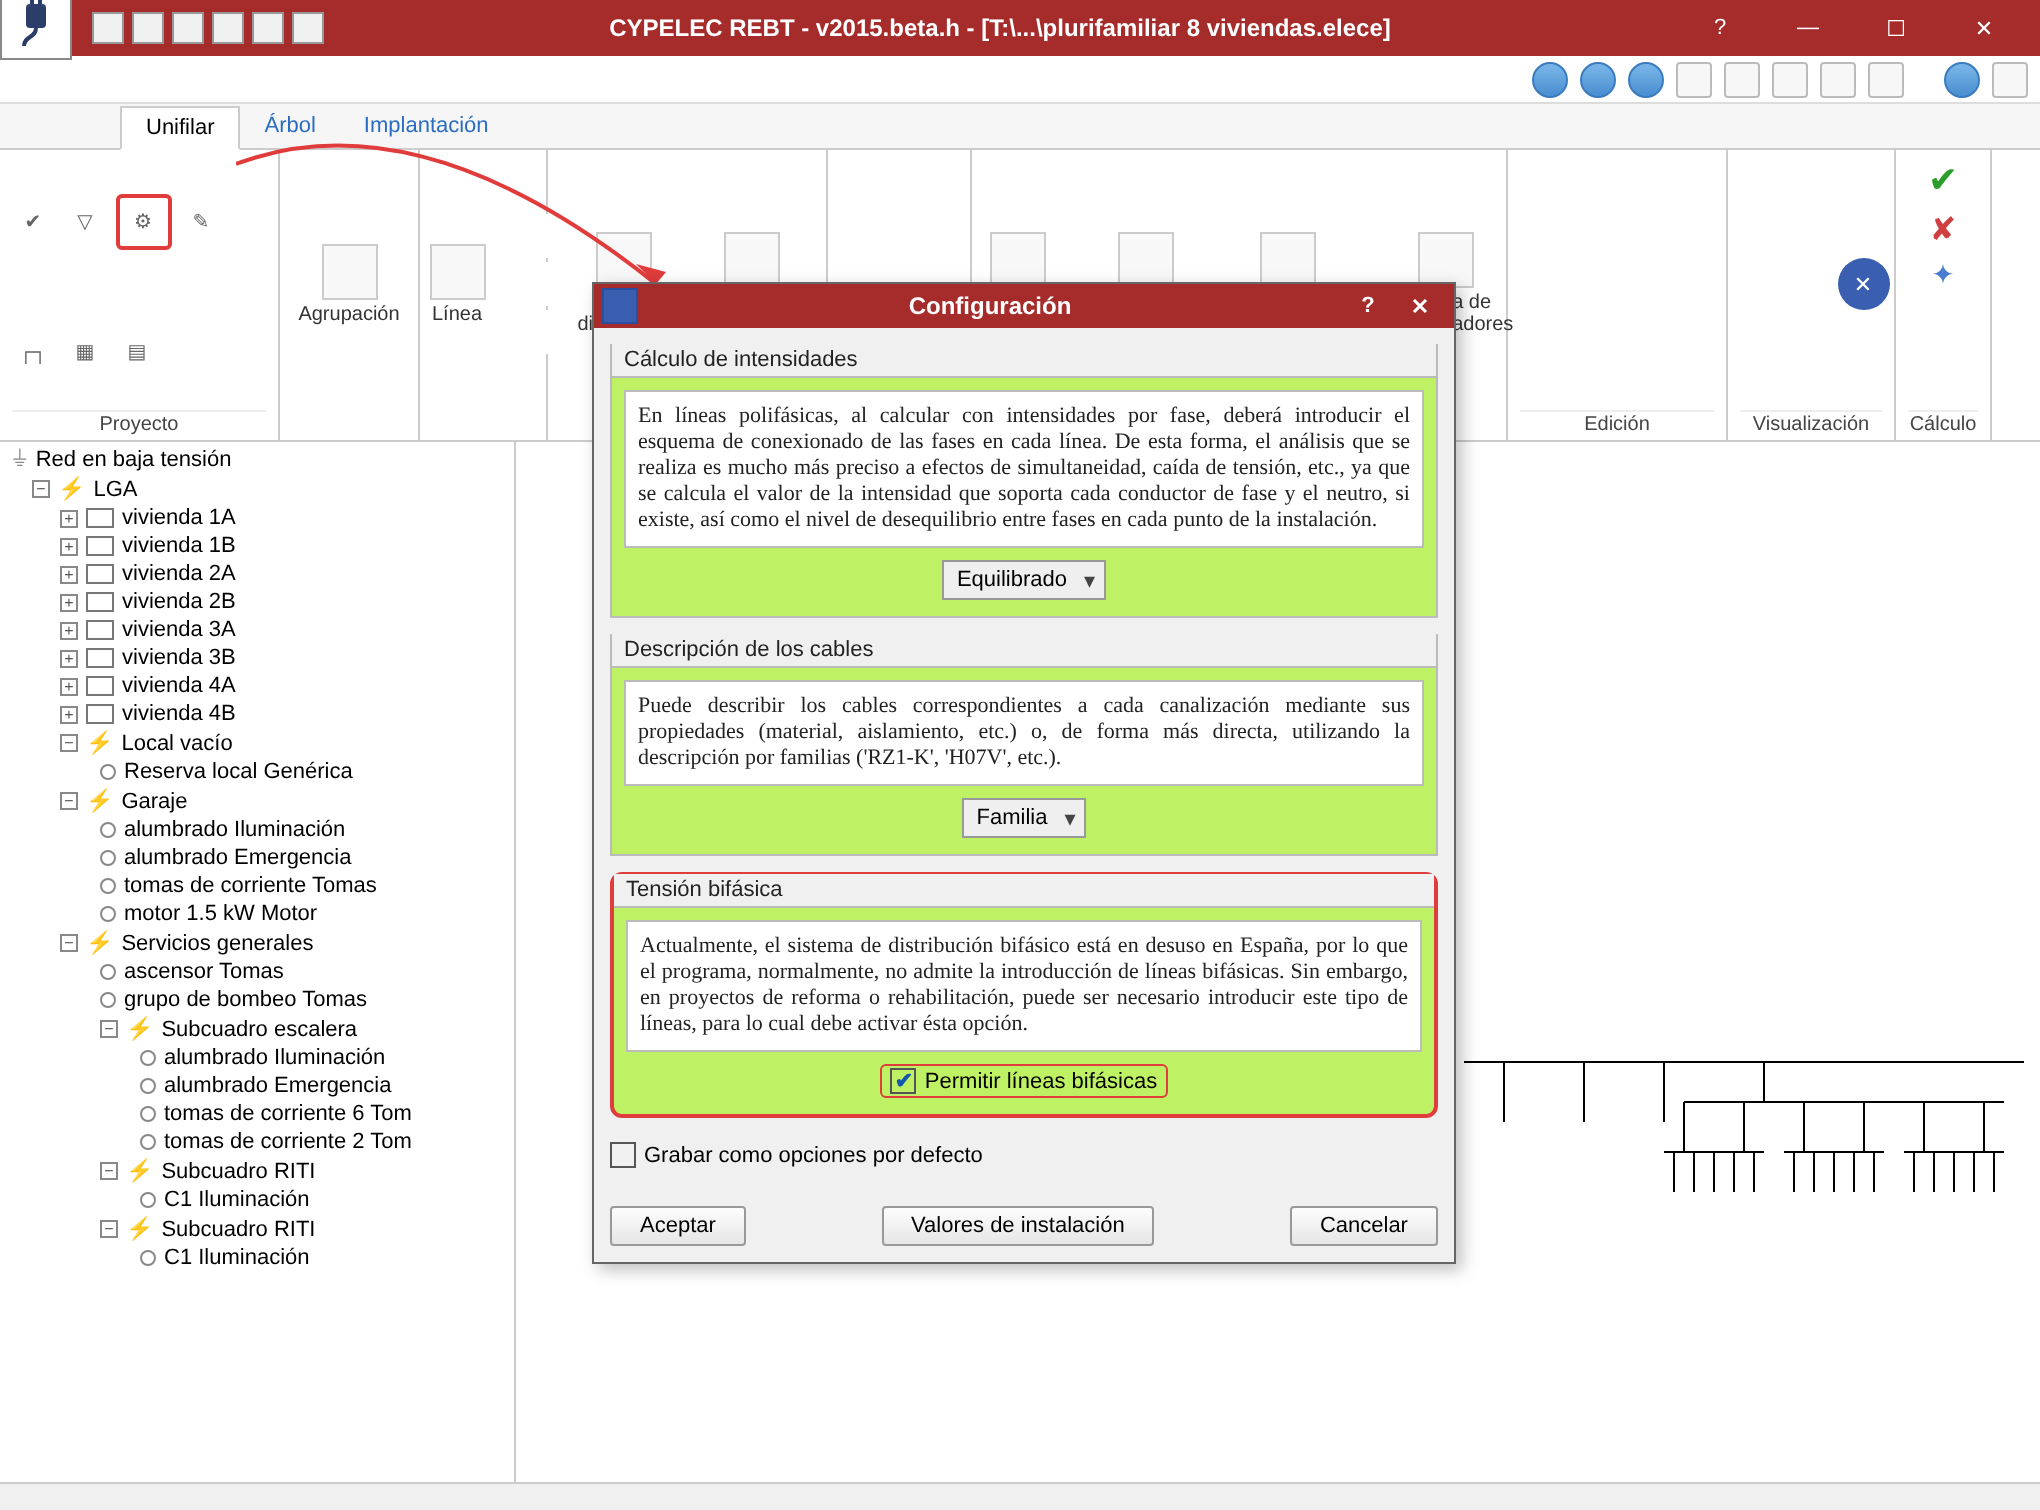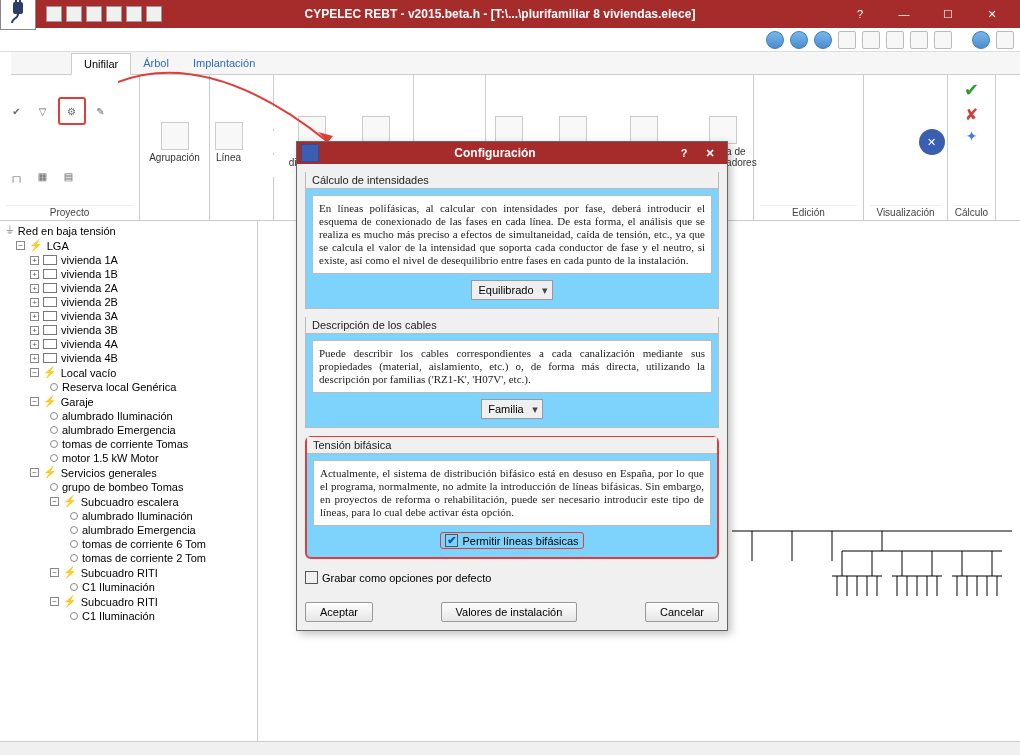--- a/index.html
+++ b/index.html
@@ -7,21 +7,21 @@
 .titlebar { background: #a62b2b; height: 28px; display: flex; align-items: center; color: #fff; padding: 0 6px; }
 .titlebar .plug { width: 36px; height: 36px; background: #fff; margin: -4px 6px 0 -6px; display:flex; align-items:center; justify-content:center; border:1px solid #888; }
 .titlebar .qa { display:flex; gap:4px; margin-left:4px; }
 .titlebar .qa span { width:16px; height:16px; background:#f0f0f0; border:1px solid #999; display:inline-block;}
 .titlebar .title { flex:1; text-align:center; font-weight:bold; font-size:12px; }
 .titlebar .wbtns { display:flex; }
 .titlebar .wbtn { width:44px; height:28px; display:flex; align-items:center; justify-content:center; color:#fff; }
 .menubar { background:#fff; height:24px; border-bottom:1px solid #ddd; display:flex; align-items:center; justify-content:flex-end; padding:0 6px; gap:6px;}
 .menubar .mi { width:18px; height:18px; border:1px solid #bbb; background:#f7f7f7; border-radius:2px;}
 .menubar .globe { border-radius:50%; background:linear-gradient(#7ab7e8,#4a8ed0); border:1px solid #3a7bbf;}
-.tabs { display:flex; border-bottom:1px solid #ccc; background:#f6f6f6; padding:0 81px 0 60px;margin-left:11px;}
+.tabs { display:flex; border-bottom:1px solid #ccc; background:#f6f6f6; padding:0 81px 0 60px;}
 .tabs .tab { padding:4px 12px; color:#2a6cc1; position:relative; top:1px; }
 .tabs .tab.active { background:#fff; border:1px solid #ccc; border-bottom:1px solid #fff; color:#000;}
 .ribbon { display:flex; border-bottom:1px solid #ccc; background:#fff;}
 .ribbon .group { border-right:1px solid #ccc; padding:4px 6px 0 6px; display:flex; flex-direction:column; align-items:center;}
 .ribbon .group .buttons { display:flex; align-items:center; gap:4px; flex:1;}
 .ribbon .group .lbl { font-size:10px; color:#444; padding:1px 0 2px 0; border-top:1px solid #eee; width:100%; text-align:center;}
 .ribbon .btn { width:34px; height:34px; border:1px solid transparent; background:#fff; display:flex;align-items:center;justify-content:center;color:#666;}
 .ribbon .btn.small{width:22px;height:22px;font-size:10px;}
 .ribbon .big {display:flex;flex-direction:column;align-items:center;width:60px;}
 .ribbon .big .ic{width:28px;height:28px;border:1px solid #ccc;background:#f8f8f8;margin-bottom:2px;}
@@ -38,21 +38,21 @@
 .tree .ic-bolt{color:#d7a500;font-weight:bold;}
 .canvas{flex:1;position:relative;background:#fff;}
 .canvas svg{position:absolute;right:8px;top:300px;}
 .hscroll{position:absolute;left:0;right:0;bottom:0;height:14px;background:#f0f0f0;border-top:1px solid #ccc;}
 .dlg{position:absolute;left:296px;top:141px;width:432px;background:#f0f0f0;border:1px solid #666;box-shadow:3px 3px 8px rgba(0,0,0,.25);}
 .dlg .dtb{background:#a62b2b;color:#fff;height:22px;display:flex;align-items:center;padding:0 4px;}
 .dlg .dtb .l{width:18px;height:18px;background:#3a5fb0;border:1px solid #2a4f9f;}
 .dlg .dtb .t{flex:1;text-align:center;font-weight:bold;font-size:12px;}
 .dlg .dtb .h,.dlg .dtb .x{width:26px;height:20px;display:flex;align-items:center;justify-content:center;color:#fff;font-weight:bold;}
 .dlg .body{padding:8px;}
-.fieldset{border:1px solid #bbb;background:#7dd3fc;padding:0 0 8px 0;margin-bottom:8px;}
+.fieldset{border:1px solid #bbb;background:#bef264;padding:0 0 8px 0;margin-bottom:8px;}
 .fieldset .legend{background:#f0f0f0;padding:2px 6px;font-size:11px;color:#222;margin:-1px 0 0 0;border-bottom:1px solid #bbb;}
 .fieldset .inner{background:#fff;border:1px solid #bbb;margin:6px;padding:6px;text-align:justify;font-size:11px;color:#222;line-height:13px;font-family:Liberation Serif, serif;}
 .fieldset .ctrlrow{text-align:center;margin-top:6px;}
 .combo{border:1px solid #999;background:#efefef;height:20px;padding:0 18px 0 6px;font-size:11px;position:relative;display:inline-flex;align-items:center;}
 .combo::after{content:"▾";position:absolute;right:4px;color:#444;}
 .redset{border:2px solid #e03c3c;border-radius:6px;}
 .chk{display:inline-flex;align-items:center;gap:4px;}
 .chk .box{width:13px;height:13px;border:1px solid #555;display:inline-flex;align-items:center;justify-content:center;color:#1556b2;font-weight:bold;font-size:11px;}
 .chk.red-outline{border:1px solid #e03c3c;padding:1px 4px;border-radius:3px;}
 .dlg .btnrow{display:flex;justify-content:space-between;padding:4px 8px 8px 8px;}
@@ -320,20 +320,24 @@
             <span class="ic-dot"></span>
             <span>motor 1.5 kW Motor</span>
           </div>
         </div>
       <div class="node" style="padding-left:28px">
           <span class="collapse">−</span>
           <span class="ic-bolt">⚡</span>
           <span>Servicios generales</span>
         </div>
       <div id="serv-list">
+          <div class="node" style="padding-left: 48px;">
+            <span class="ic-dot"></span>
+            <span>ascensor Tomas</span>
+          </div>
           <div class="node" style="padding-left: 48px;">
             <span class="ic-dot"></span>
             <span>grupo de bombeo Tomas</span>
           </div>
         </div>
       <div class="node" style="padding-left:48px">
           <span class="collapse">−</span>
           <span class="ic-bolt">⚡</span>
           <span>Subcuadro escalera</span>
         </div>

